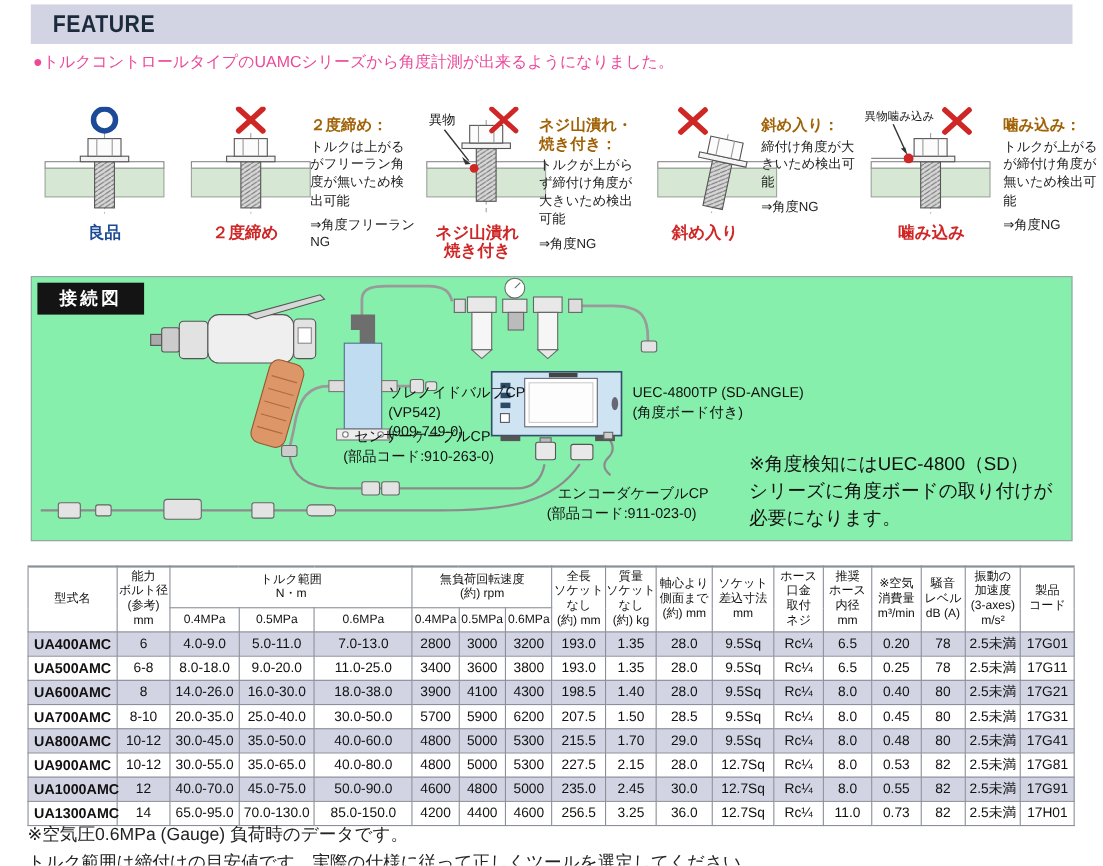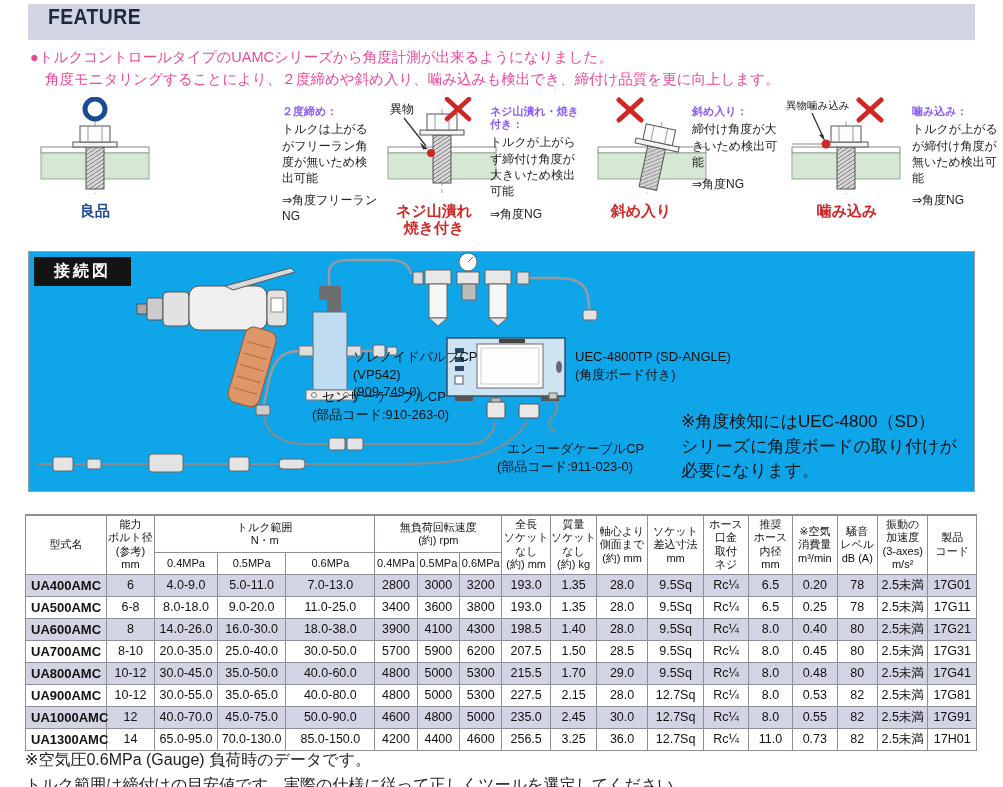--- a/index.html
+++ b/index.html
@@ -1,41 +1,41 @@
 <!DOCTYPE html>
 <html><head>
 <meta charset="utf-8">
 <style>
   html,body { margin:0; padding:0; background:#fff; }
   .page { position:relative; width:1003px; height:787px; background:#fff; overflow:hidden;
           font-family:"Liberation Sans","DejaVu Sans",sans-serif; color:#111; }
 
   
   .feature-bar { position:absolute; left:28px; top:4px; width:947px; height:36px;
-                 background:#d2d4e3; display:flex; align-items:flex-start; }
+                 background:#d2d4e3; display:flex; align-items:center; }
   .feature-title { font-size:22px; font-weight:bold; color:#1c2b3c; letter-spacing:.5px;
                    margin-left:20px; transform:scaleX(.88); transform-origin:left center; }
 
   
   .intro { position:absolute; left:30px; top:47px; font-size:14.5px; line-height:1.5; color:#ec4899; }
   .intro .indent { margin-left:15px; }
 
   
   .defects { position:absolute; left:30px; top:97px; width:973px; height:134px; }
   .dfig { position:absolute; top:0; text-align:center; }
   .flabel { font-size:15px; font-weight:bold; line-height:1.15; margin-top:1px; white-space:pre-line; }
   .blue { color:#1d4a96; } .red { color:#cf2626; }
   .dtext { position:absolute; top:8px; }
-  .dtitle { font-size:11px; font-weight:bold; color:#8b5cf6; line-height:1.2; }
+  .dtitle { font-size:14px; font-weight:bold; color:#a16207; line-height:1.2; }
   .dbody { font-size:12px; line-height:1.36; margin-top:3px; color:#222; }
   .dresult { font-size:12px; margin-top:7px; line-height:1.3; color:#222; }
 
   
   .connection { position:absolute; left:28px; top:251px; width:945px; height:239px;
-                border:1px solid #9aa0a8; background:#0ea5e9; }
+                border:1px solid #9aa0a8; background:#86efac; }
   .conn-tab { position:absolute; left:5px; top:5px; background:#141414; color:#fff;
               font-size:16px; font-weight:bold; padding:4px 20px; letter-spacing:3px; }
   .conn-art { position:absolute; left:0; top:0; }
   .conn-label { position:absolute; font-size:13px; line-height:1.35; color:#111; }
   .conn-label .ind { padding-left:10px; }
   .conn-note { position:absolute; left:652px; top:158px; font-size:17px; line-height:1.45;
                color:#111; white-space:pre-line; }
 
   
   .spec-wrap { position:absolute; left:25px; top:514px; width:952px; }
@@ -90,34 +90,41 @@
 </svg>
 
 <div class="page">
 
   <div class="feature-bar">
     <span class="feature-title">FEATURE</span>
   </div>
 
   <div class="intro">
     <div>●トルクコントロールタイプのUAMCシリーズから角度計測が出来るようになりました。</div>
-    <div class="indent">角度モニタリングすることにより、２度締めや斜め入り、噛み込みも検出でき、締付け品質を更に向上します。</div>
   </div>
 
   <div class="defects">
 
     <div class="dfig" style="left:0;width:130px">
       <svg width="120" height="100" viewBox="0 0 120 100">
         <use href="#plates" xlink:href="#plates"></use>
         <use href="#bolt-seated" xlink:href="#bolt-seated"></use>
         <circle cx="60" cy="12" r="10" fill="none" stroke="#1d4a96" stroke-width="5"></circle>
       </svg>
       <div class="flabel blue">良品</div>
     </div>
 
+    <div class="dfig" style="left:138px;width:110px">
+      <svg width="120" height="100" viewBox="0 0 120 100">
+        <use href="#plates" xlink:href="#plates"></use>
+        <use href="#bolt-seated" xlink:href="#bolt-seated"></use>
+        <use href="#ngx" xlink:href="#ngx" x="60" y="12" stroke="#cf2626" stroke-width="5" stroke-linecap="round"></use>
+      </svg>
+      <div class="flabel red">２度締め</div>
+    </div>
 
     <div class="dtext" style="left:252px;width:96px">
       <div class="dtitle">２度締め：</div>
       <div class="dbody">トルクは上がるがフリーラン角度が無いため検出可能</div>
       <div class="dresult">⇒角度フリーランNG</div>
     </div>
 
     <div class="dfig" style="left:352px;width:104px">
       <svg width="120" height="100" viewBox="0 0 120 100">
         <use href="#plates" xlink:href="#plates"></use>

